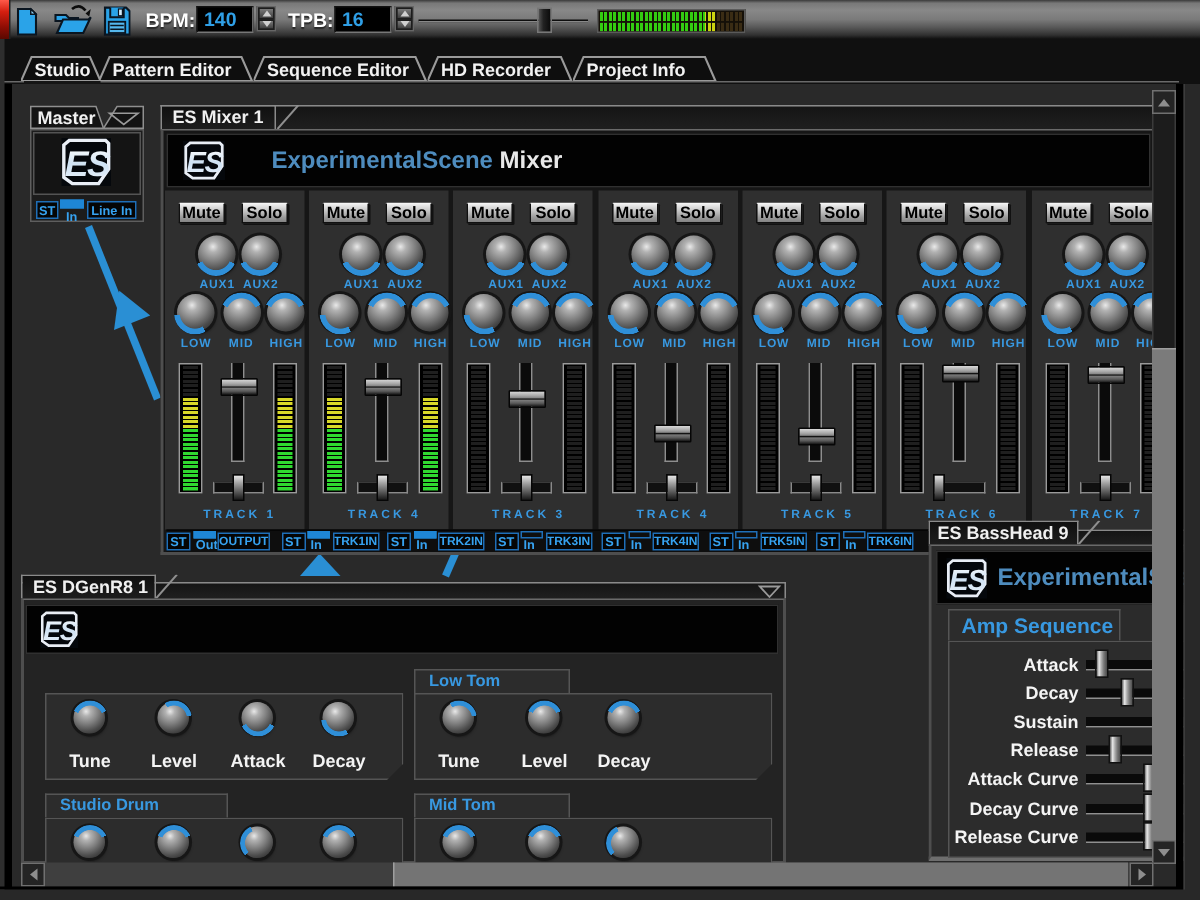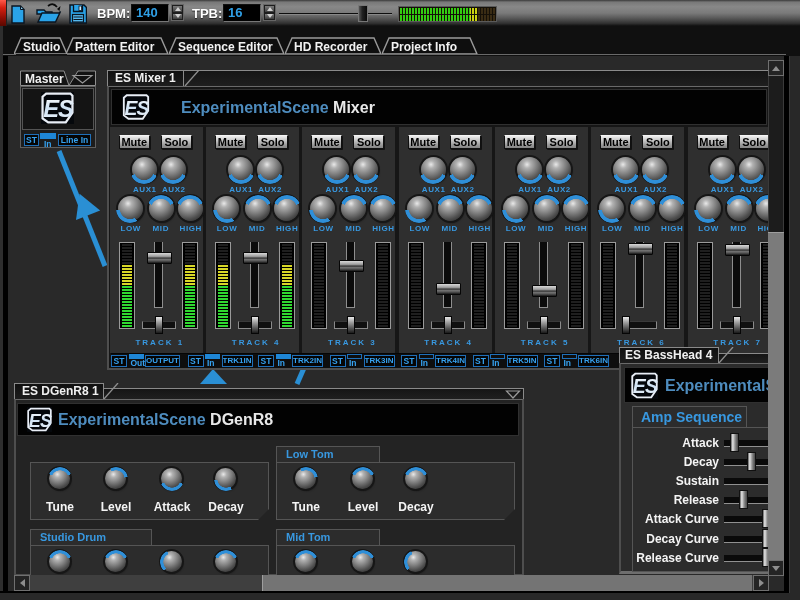--- a/index.html
+++ b/index.html
@@ -448,21 +448,20 @@
             <linearGradient id="lg117" x1="0" y1="0" x2="0" y2="1">
 <stop offset="0" stop-color="#ffffff"></stop>
               <stop offset="0.45" stop-color="#cfe2f4"></stop>
               <stop offset="1" stop-color="#e8f0fa"></stop>
             </linearGradient>
           </defs>
 <path d="M5 1.5 L28.5 1.5 L30.5 3.5 L30.5 20 L24 29.5 L7 29.5 L1.5 25.5 L1.5 4.5 Z" fill="#04070c" stroke="#e9eef6" stroke-width="2.2"></path>
 <text x="16.5" y="24.5" font-size="23" font-weight="bold" font-style="italic" text-anchor="middle" fill="url(#lg117)" font-family="Liberation Sans" letter-spacing="-1">ES</text>
 </svg>
       </div>
-<div class="hdrtxt abs" style="left:42px;top:11px;">ExperimentalScene <b>DGenR8</b></div>
 <div class="panel" style="left:14px;top:62px;width:239px;height:58px;"></div>
 <div class="knob k-t" style="left:33px;top:68px;width:21px;height:21px;"></div>
 <div class="wlab" style="left:21px;top:100px;width:46px;">Tune</div>
 <div class="knob k-tr" style="left:89px;top:68px;width:21px;height:21px;"></div>
 <div class="wlab" style="left:77px;top:100px;width:46px;">Level</div>
 <div class="knob k-b" style="left:145px;top:68px;width:21px;height:21px;"></div>
 <div class="wlab" style="left:133px;top:100px;width:46px;">Attack</div>
 <div class="knob k-bl" style="left:199px;top:68px;width:21px;height:21px;"></div>
 <div class="wlab" style="left:187px;top:100px;width:46px;">Decay</div>
 <div class="ptab" style="left:260px;top:46px;width:104px;height:16px;font-size:11px;line-height:15px;padding-left:9px;">Low Tom</div>
@@ -488,21 +487,21 @@
 <div class="knob k-t" style="left:279px;top:151px;width:21px;height:21px;"></div>
 
 <div class="knob k-t" style="left:336px;top:151px;width:21px;height:21px;"></div>
 
 <div class="knob k-tl" style="left:389px;top:151px;width:21px;height:21px;"></div>
 
 </div>
   </div>
 <div class="win" style="left:619px;top:347px;width:172px;height:227px;z-index:5;overflow:hidden;">
 <div class="tstrip" style="left:0;top:6px;width:172px;height:10px;"></div>
-<div class="ttab" style="left:0;top:0;width:100px;height:16px;line-height:15px;padding-left:5px;white-space:nowrap;">ES BassHead 4</div>
+<div class="ttab" style="left:0;top:0;width:100px;height:16px;line-height:15px;padding-left:5px;white-space:nowrap;">ES BassHead 9</div>
 <svg class="abs" style="left:99px;top:0;" width="18" height="16">
       <line x1="1" y1="16" x2="15" y2="0" stroke="#8f8f8f" stroke-width="1.3"></line>
     </svg>
 <div class="wbody" style="left:0;top:16px;width:172px;height:211px;background:#2b2b2b;border-bottom:3px solid #6e6e6e;">
 <div class="hdr" style="left:3px;top:3px;width:166px;height:36px;"></div>
 <div class="eslogo abs" style="left:10px;top:8px;width:27px;height:27px;">
 <svg width="27" height="27" viewBox="0 0 32 31">
 <defs>
             <linearGradient id="lg108" x1="0" y1="0" x2="0" y2="1">
 <stop offset="0" stop-color="#ffffff"></stop>

